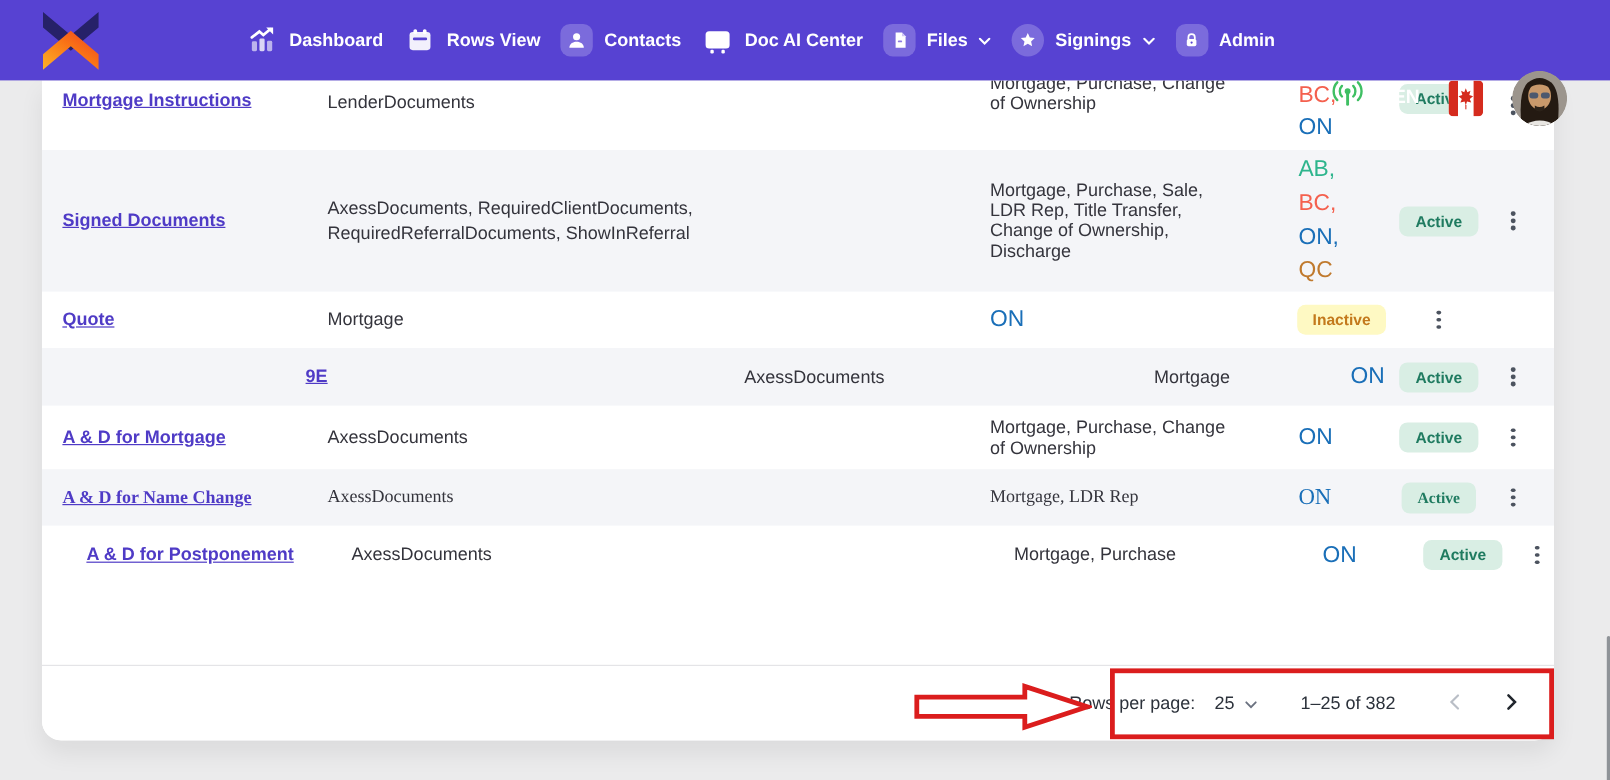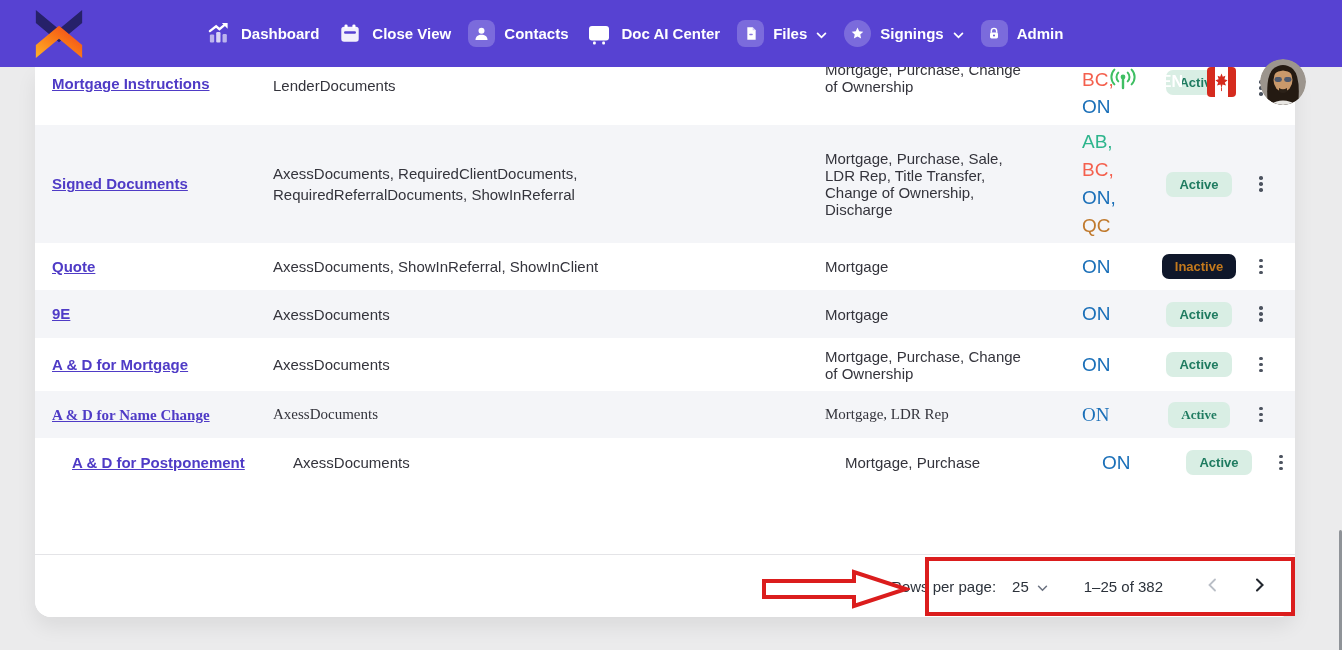--- a/index.html
+++ b/index.html
@@ -26,21 +26,21 @@
   .page { position:relative; width:1342px; height:457px; }
   .card { position:absolute; left:35px; top:0; width:1260px; height:550px; background:#fff;
           border-radius:0 0 16px 16px; box-shadow:0 10px 20px rgba(0,0,0,.07); overflow:hidden; }
 
   .row { display:grid; grid-template-columns:221px 552px 257px 72px 90px 34px;
          padding:0 17px; align-items:center; }
   .row.alt { background:#f4f5f8; }
   .table-body .row:nth-child(1){ min-height:58px; }
   .table-body .row:nth-child(2){ min-height:118px; }
   .table-body .row:nth-child(3){ min-height:47px; }
-  .table-body .row:nth-child(4){ min-height:48px; }
+  .table-body .row:nth-child(4){ min-height:48px;text-align:right; }
   .table-body .row:nth-child(5){ min-height:53px; }
   .table-body .row:nth-child(6){ min-height:47px;font-family:Liberation Serif, serif; }
   .table-body .row:nth-child(7){ min-height:49px;margin-left:20px; }
 
   .name-link { color:#4f3bc6; font-size:15px; font-weight:600; text-decoration:underline; cursor:pointer; }
   .c2 { font-size:15px; color:#34343c; padding-right:88px; line-height:21px; }
   .c3 { font-size:15px; color:#34343c; padding-right:57px; line-height:17px; }
   .c4 { font-size:19px; }
   .prov { display:block; line-height:28px; }
   .c5 { display:flex; justify-content:center; }
@@ -109,21 +109,21 @@
 
     <button class="nav-item">
       <span class="bare">
         <svg width="22" height="22" viewBox="0 0 24 24">
           <rect x="2.5" y="4" width="19" height="16.5" rx="3" fill="#fff" opacity=".92"></rect>
           <rect x="6" y="1.5" width="3.4" height="4.5" rx="1.6" fill="#fff"></rect>
           <rect x="14.6" y="1.5" width="3.4" height="4.5" rx="1.6" fill="#fff"></rect>
           <rect x="5.5" y="9" width="13" height="2.6" rx="1.3" fill="#5742d2"></rect>
         </svg>
       </span>
-      <span>Close View</span>
+      <span>Rows View</span>
     </button>
 
     <button class="nav-item">
       <span class="chip">
         <svg width="17" height="17" viewBox="0 0 24 24">
           <circle cx="12" cy="8" r="4.2" fill="#fff"></circle>
           <path d="M3.5 21c0-4.6 3.8-7.2 8.5-7.2s8.5 2.6 8.5 7.2z" fill="#fff"></path>
         </svg>
       </span>
       <span>Contacts</span>
@@ -261,27 +261,26 @@
           </div>
     <button class="kebab c6">
             <i></i>
             <i></i>
             <i></i>
           </button>
   </div>
 
   <div class="row">
     <div class="c1"><a class="name-link">Quote</a></div>
-    <div class="c2">AxessDocuments, ShowInReferral, ShowInClient</div>
     <div class="c3">Mortgage</div>
     <div class="c4">
             <span class="prov" style="color: rgb(26, 111, 184);">ON</span>
           </div>
     <div class="c5">
-            <span class="badge" style="background: #0f172a; color: rgb(195, 121, 28);">Inactive</span>
+            <span class="badge" style="background: #fef9c3; color: rgb(195, 121, 28);">Inactive</span>
           </div>
     <button class="kebab c6">
             <i></i>
             <i></i>
             <i></i>
           </button>
   </div>
 
   <div class="row alt">
     <div class="c1"><a class="name-link">9E</a></div>

